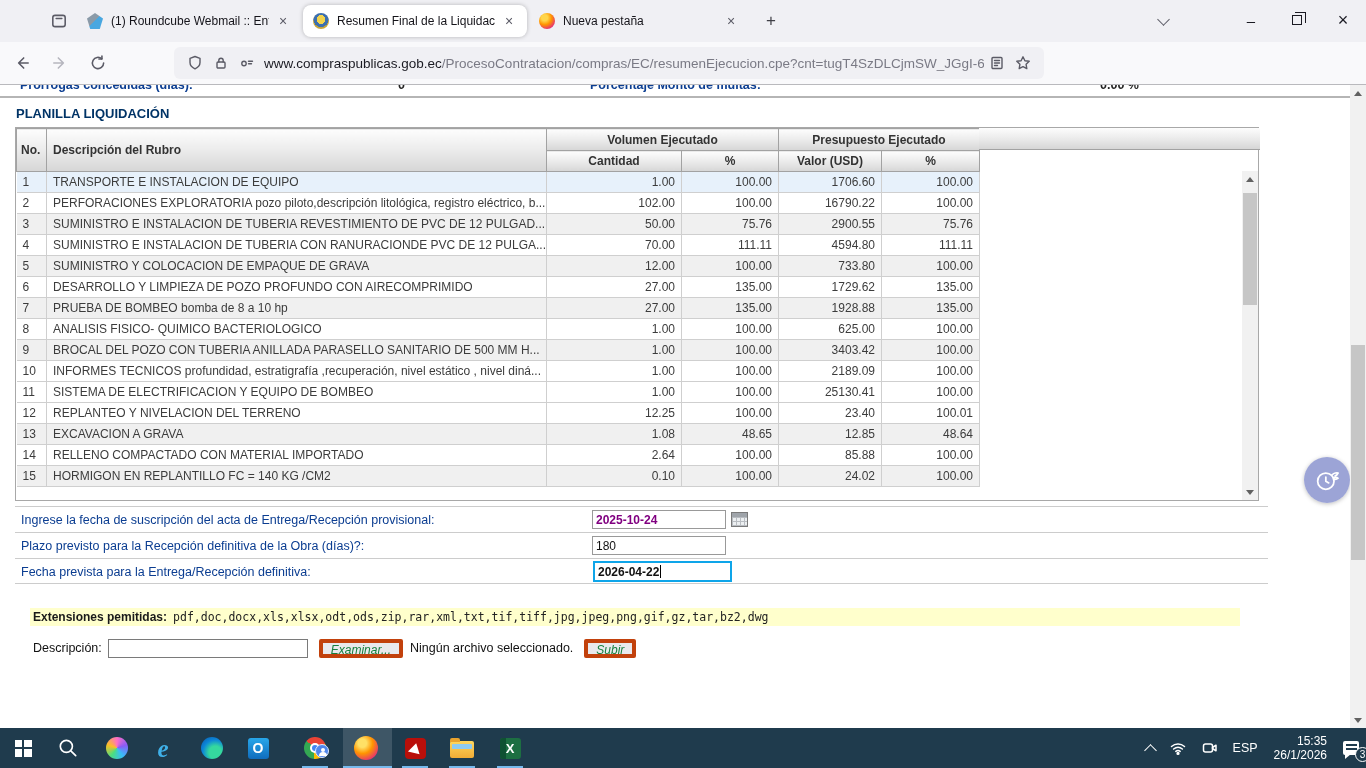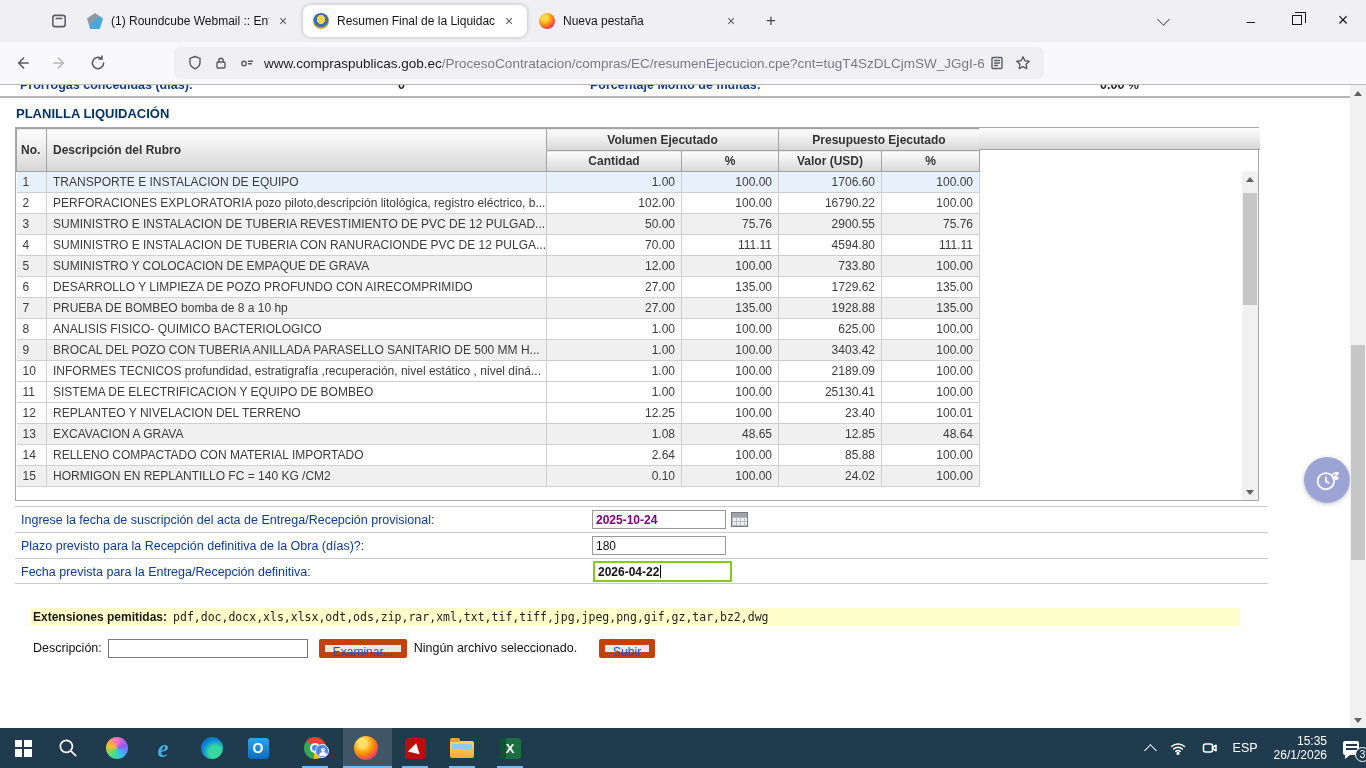--- a/index.html
+++ b/index.html
@@ -67,40 +67,40 @@
   .page-scroll { right:0; top:0; height:643px; }
 
   
   .form-area { position:absolute; left:15px; top:421px; width:1253px; }
   .form-row { position:relative; height:26px; border-top:1px solid #cccccc; font-size:12.5px; }
   .form-row:last-child { border-bottom:1px solid #cccccc; }
   .form-row .f-label { position:absolute; left:6px; top:6px; color:#0b3d91; }
   .f-input { position:absolute; left:577px; top:3px; width:134px; height:19px; border:1px solid #999; font-size:12px; padding:0 3px; font-family:"Liberation Sans",sans-serif; background:#fff; }
   .f-input.purple { color:#800080; font-weight:bold; }
   .f-input.plain { color:#111; }
-  .f-input-focus { position:absolute; left:578px; top:2px; width:139px; height:21px; border:2px solid #84cc16; background:#fff; font-size:12px; font-weight:bold; color:#111; display:flex; align-items:center; padding:0 3px; }
+  .f-input-focus { position:absolute; left:578px; top:2px; width:139px; height:21px; border:2px solid #0ea5e9; background:#fff; font-size:12px; font-weight:bold; color:#111; display:flex; align-items:center; padding:0 3px; }
   .caret { display:inline-block; width:1px; height:13px; background:#000; margin-left:1px; }
   .calendar-icon { position:absolute; left:716px; top:5px; width:17px; height:15px; border:1px solid #7a7a7a; background:
       linear-gradient(#9fa4aa 0 4px, rgba(0,0,0,0) 4px),
       repeating-linear-gradient(90deg,#b9bdc2 0 1px, rgba(0,0,0,0) 1px 4px),
       repeating-linear-gradient(#b9bdc2 0 1px, rgba(0,0,0,0) 1px 4px);
       background-color:#eceff1; }
 
   .acta-bar { position:absolute; left:30px; top:507px; width:1210px; height:16px; background:#e6e6ef; display:flex; align-items:center; }
   .acta-bar span { margin-left:17px; font-size:11.5px; font-weight:bold; color:#0b3d91; }
   .ext-bar { position:absolute; left:30px; top:523px; width:1210px; height:18px; background:#ffffcc; display:flex; align-items:center; font-size:12px; }
   .ext-bar .ext-label { font-weight:bold; color:#1a1a1a; margin-left:3px; }
   .ext-bar .ext-list { font-family:"DejaVu Sans Mono", monospace; font-size:11.5px; color:#222; margin-left:6px; }
 
   .upload-row { position:absolute; left:33px; top:552px; height:22px; display:flex; align-items:center; font-size:12.5px; color:#111; }
   .upload-row .u-label { margin-right:6px; }
   .desc-input { width:200px; height:19px; border:1px solid #7a7a7a; background:#fff; font-size:12px; padding:0 3px; }
-  .btn { height:19px; background:#e9e9ed; border:6px solid #c2410c; border-radius:2px; font-size:12px; color:#1d4ed8; padding:0 8px; margin-left:11px; font-family:"Liberation Sans",sans-serif; }
+  .btn { height:19px; background:#e9e9ed; border:4px solid #c2410c; border-radius:2px; font-size:12px; color:#15803d; padding:0 8px; margin-left:11px; font-family:"Liberation Sans",sans-serif;font-style:italic; }
   .no-file { margin-left:7px; }
-  .btn.subir { margin-left:22px; }
+  .btn.subir { margin-left:11px; }
 
   
   .float-tab { position:absolute; right:0; top:377px; width:13px; height:38px; background:#5d66c0; border-radius:6px 0 0 6px; }
   .float-clock { position:absolute; left:1304px; top:372px; width:46px; height:46px; border-radius:50%; background:rgba(148,156,210,.92); display:flex; align-items:center; justify-content:center; box-shadow:0 1px 4px rgba(0,0,0,.25); }
 
   
   .taskbar { position:absolute; left:0; top:728px; width:1366px; height:40px; background:#1f3b4d; }
   .tb-icon { position:absolute; top:0; height:40px; width:40px; display:flex; align-items:center; justify-content:center; }
   .tb-active-bg { position:absolute; left:343px; top:0; width:49px; height:40px; background:rgba(255,255,255,.14); }
   .runline { position:absolute; top:38px; height:2px; background:#76b9ed; }

